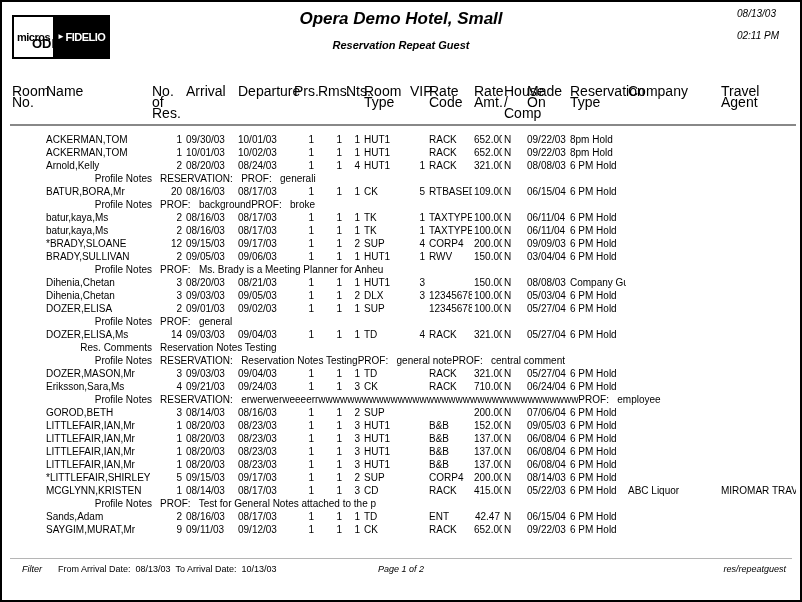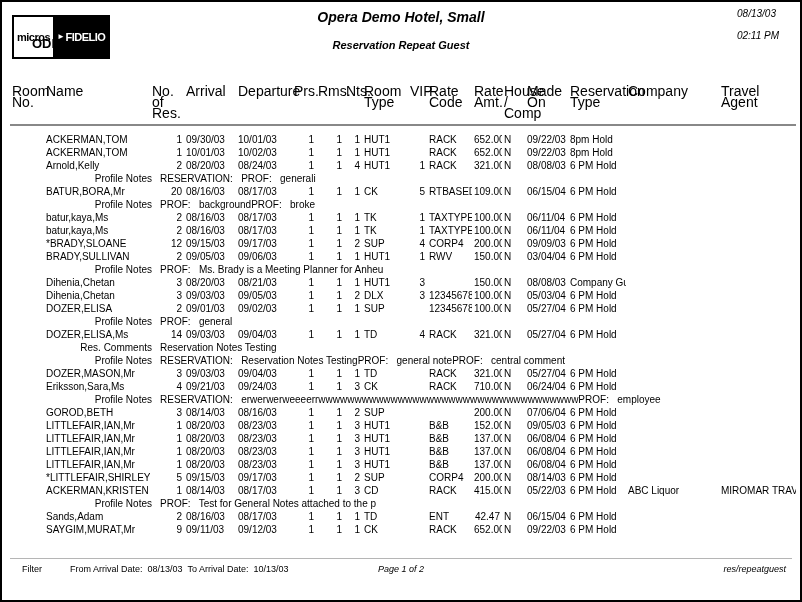--- a/index.html
+++ b/index.html
@@ -12,21 +12,21 @@
     font-family:"Liberation Sans","DejaVu Sans",sans-serif;
     color:#000;
     overflow:hidden;
   }
   
   .logo{position:absolute;top:13px;left:10px;display:flex;align-items:stretch;font-weight:bold;font-size:11px;line-height:16px;}
   .logo-micros{border:2px solid #000;background:#fff;color:#000;padding:12px 3px;letter-spacing:-0.5px;}
   .logo-fidelio{background:#000;color:#fff;padding:0 5px 0 2px;display:flex;align-items:center;letter-spacing:-0.5px;}
   .logo-arrow{font-size:8px;margin-right:1px;}
   .odh{position:absolute;top:34px;left:30px;font-size:13px;font-weight:bold;}
-  .hotel-name{position:absolute;top:7px;left:0;width:100%;text-align:center;font-size:14px;font-weight:bold;font-style:italic;}
+  .hotel-name{position:absolute;top:7px;left:0;width:100%;text-align:center;font-size:17px;font-weight:bold;font-style:italic;}
   .report-title{position:absolute;top:37px;left:0;width:100%;text-align:center;font-size:11px;font-weight:bold;font-style:italic;}
   .run-date{position:absolute;top:6px;right:24px;font-size:10px;font-style:italic;}
   .run-time{position:absolute;top:28px;right:21px;font-size:10px;font-style:italic;}
   
   .table-wrap{position:absolute;top:84px;left:8px;}
   table{width:786px;table-layout:fixed;border-collapse:collapse;}
   th{
     font-size:14px;font-weight:normal;text-align:left;vertical-align:top;
     white-space:pre-line;line-height:11px;padding:0 2px 5px 2px;
     border-bottom:2px solid #888;overflow:visible;
@@ -38,21 +38,21 @@
   }
   td.r{text-align:right;}
   #rows tr:first-child td{height:20px;}
   .note-cell{overflow:visible;}
   .note-label{display:inline-block;width:140px;text-align:right;margin-right:8px;}
   .note-text{white-space:pre;}
   
   .footer-line{position:absolute;left:8px;right:8px;top:556px;border-top:1px solid #b5b5b5;}
   .footer{position:absolute;left:0;top:562px;width:100%;font-size:9px;}
   .footer-left{position:absolute;left:20px;top:0;display:flex;}
-  .filter-label{margin-right:16px;}
+  .filter-label{font-style:italic;margin-right:4px;}
   .filter-text{white-space:pre;margin-left:12px;}
   .footer-center{position:absolute;left:0;top:0;width:100%;text-align:center;font-style:italic;}
   .footer-right{position:absolute;right:14px;top:0;font-style:italic;padding-left:18px;}
 </style>
 </head>
 <body>
 
 <div class="page">
 
   <div class="logo">
@@ -515,21 +515,21 @@
             <td>CORP4</td>
             <td class="r">200.00</td>
             <td>N</td>
             <td>08/14/03</td>
             <td>6 PM Hold</td>
             <td></td>
             <td></td>
           </tr>
           <tr>
             <td></td>
-            <td>ACKERMAN,KRISTEN</td>
+            <td>MCGLYNN,KRISTEN</td>
             <td class="r">1</td>
             <td>08/14/03</td>
             <td>08/17/03</td>
             <td class="r">1</td>
             <td class="r">1</td>
             <td class="r">3</td>
             <td>CD</td>
             <td class="r"></td>
             <td>RACK</td>
             <td class="r">415.00</td>

